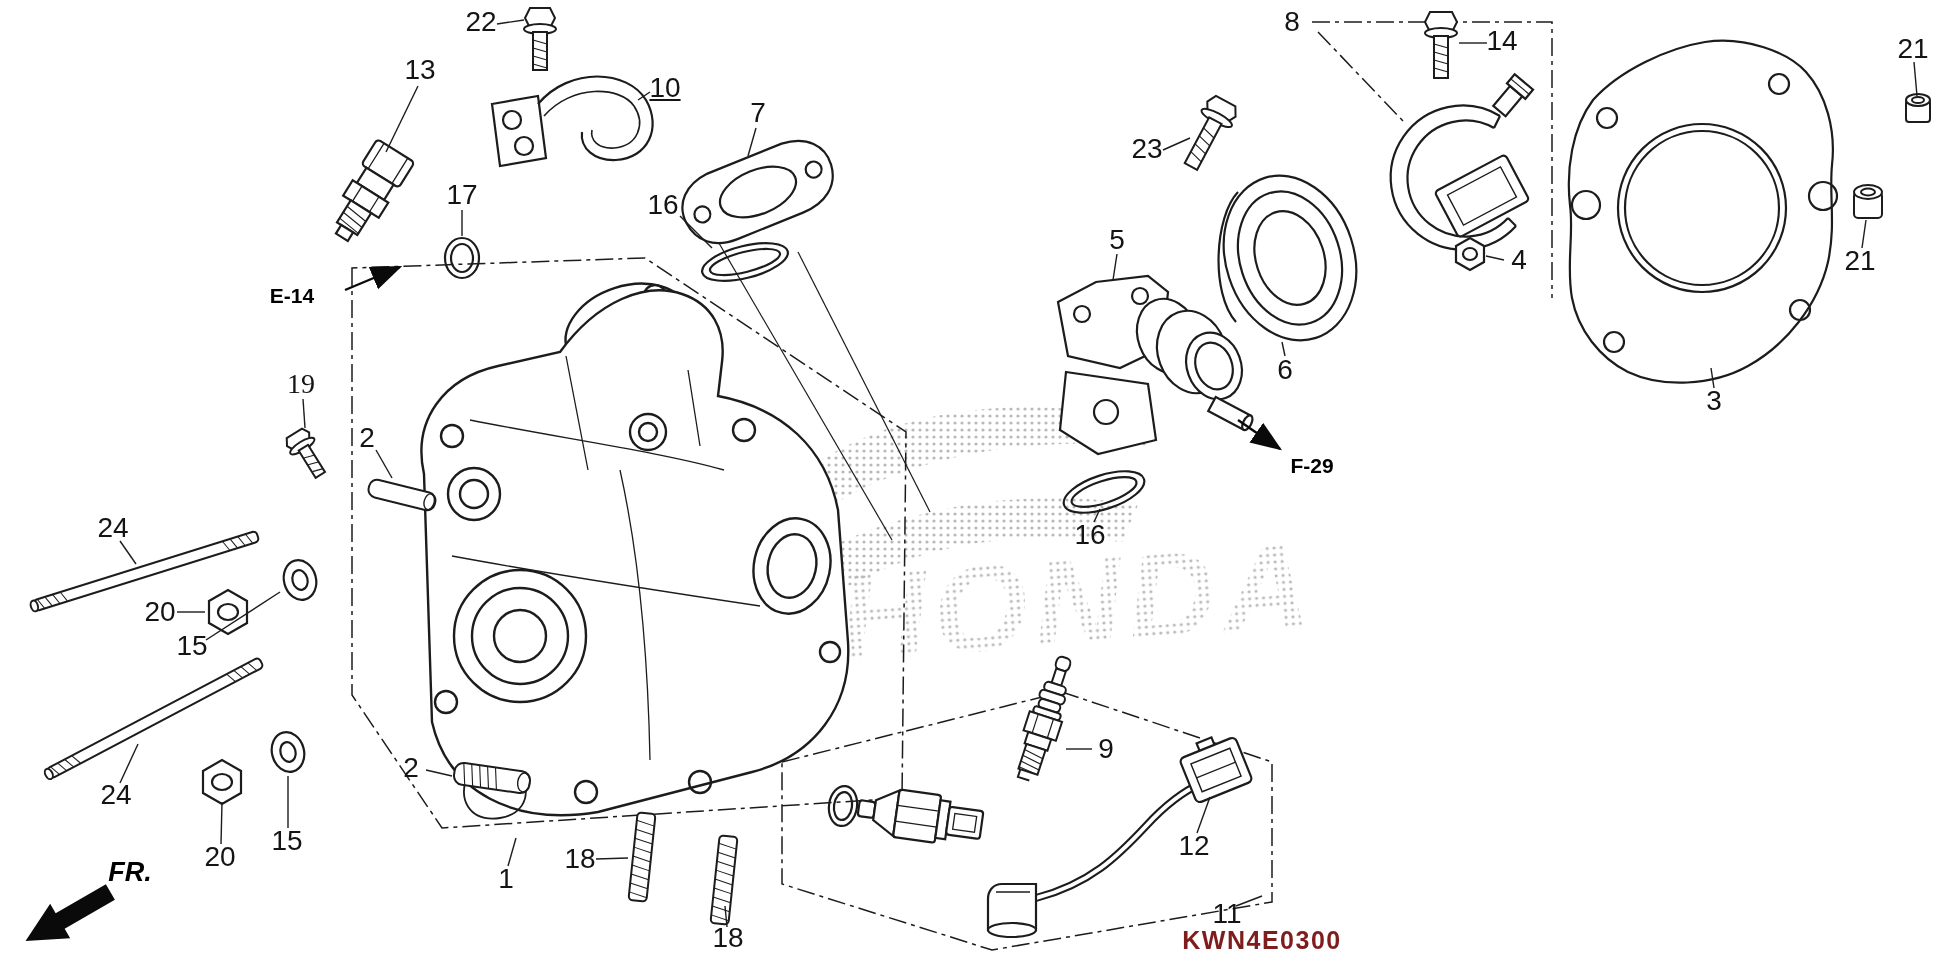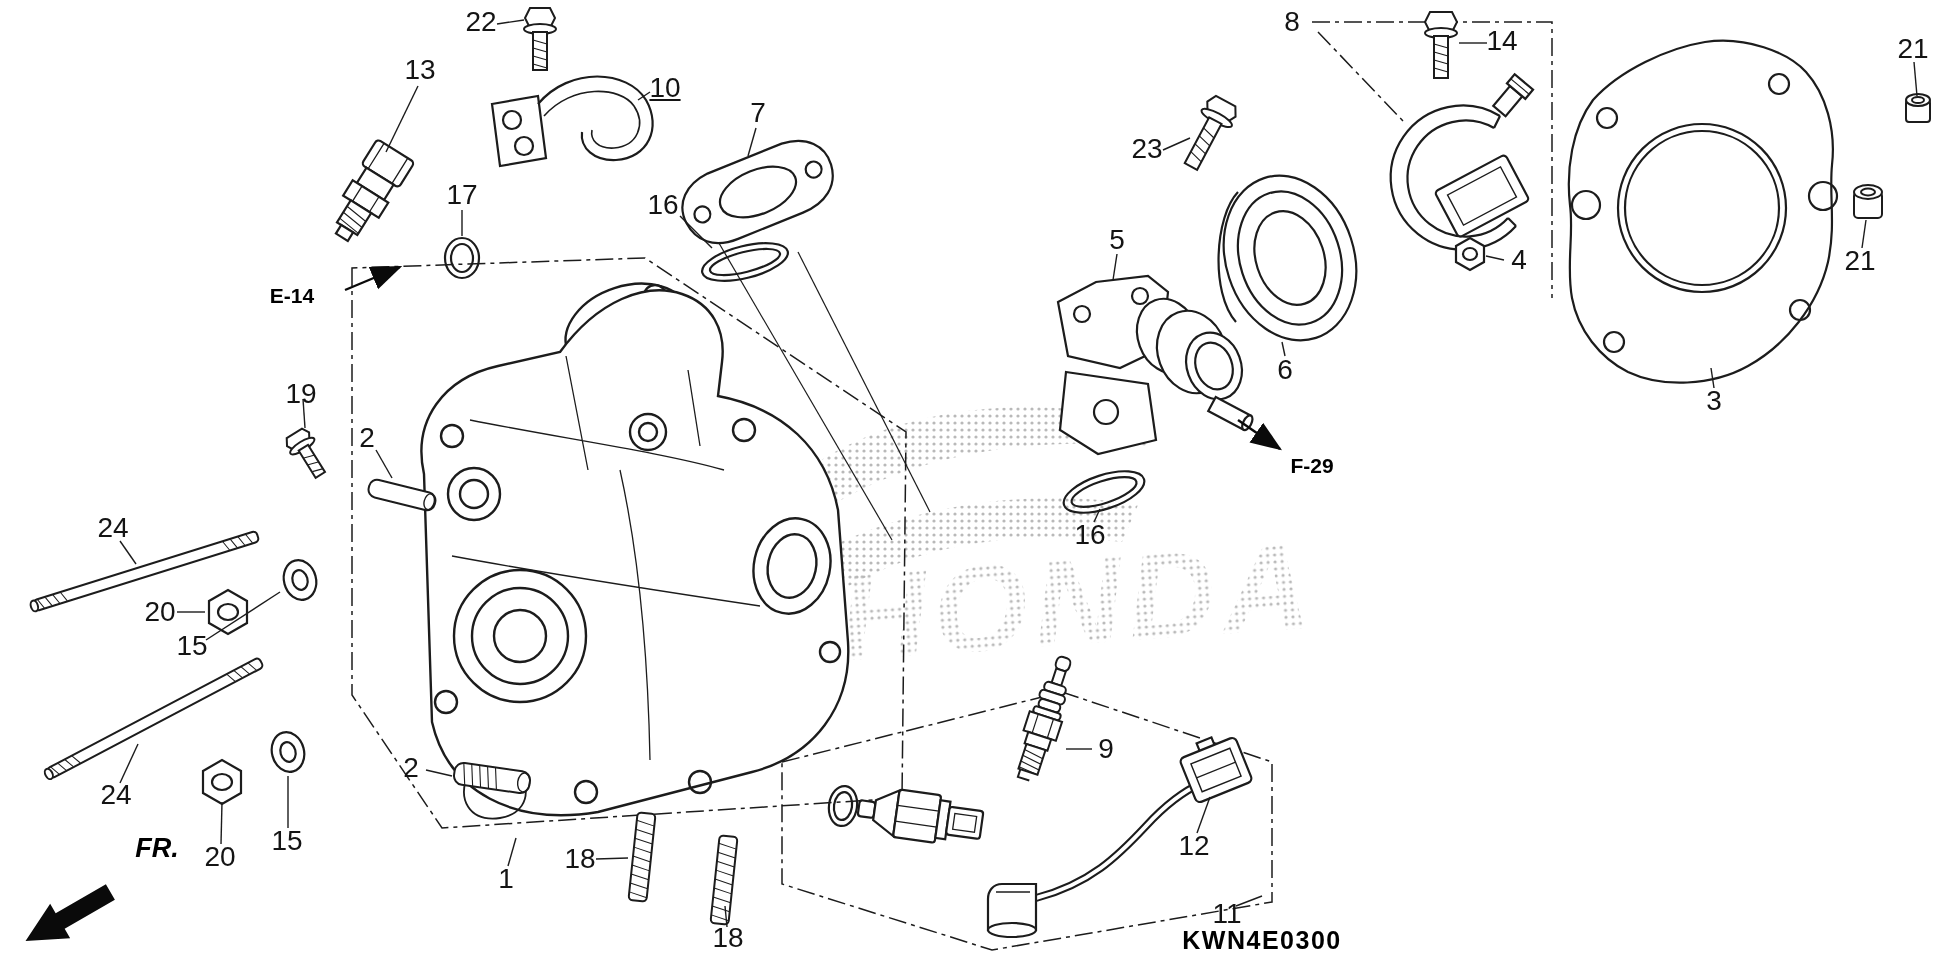--- a/index.html
+++ b/index.html
@@ -17,26 +17,26 @@
     font-family:"Liberation Sans", sans-serif;
   }
   .ref-label {
     position:absolute; transform:translate(-50%,-50%);
     font-weight:700; font-size:21px; color:#000; white-space:nowrap;
     font-family:"Liberation Sans", sans-serif;
   }
   .fr-label { font-size:27px; font-style:italic; }
   .diagram-code {
     position:absolute; transform:translate(-50%,-50%);
-    font-weight:700; font-size:25px; letter-spacing:1.5px; color:#000000;
+    font-weight:700; font-size:25px; letter-spacing:1.5px; color:#7f1d1d;
     font-family:"Liberation Sans", sans-serif;
   }
   #ref-e14 { left:292px; top:296px; }
   #ref-f29 { left:1312px; top:466px;text-align:center; }
-  #ref-fr  { left:130px;  top:848px;margin-left:27px; }
+  #ref-fr  { left:130px;  top:872px; }
   #code    { left:1262px; top:940px; }
 </style>
 </head>
 <body>
 
 <div id="stage">
 
   <svg id="art" width="1934" height="956" viewBox="0 0 1934 956">
     <defs>
       <pattern id="halftone" width="7" height="7" patternUnits="userSpaceOnUse">
@@ -373,21 +373,21 @@
       <span class="callout" style="left: 1502px; top: 41px;">14</span>
       <span class="callout" style="left: 1147px; top: 149px; text-align: center;">23</span>
       <span class="callout" style="left: 663px; top: 205px;">16</span>
       <span class="callout" style="left: 462px; top: 195px;">17</span>
       <span class="callout" style="left: 1117px; top: 240px;">5</span>
       <span class="callout" style="left: 1519px; top: 260px;">4</span>
       <span class="callout" style="left: 1913px; top: 49px;">21</span>
       <span class="callout" style="left: 1860px; top: 261px;">21</span>
       <span class="callout" style="left: 1285px; top: 370px;">6</span>
       <span class="callout" style="left: 1714px; top: 401px;">3</span>
-      <span class="callout" style="left: 301px; top: 394px;">19</span>
+      <span class="callout" style="left: 301px; top: 384px; font-family: Liberation Serif, serif;">19</span>
       <span class="callout" style="left: 367px; top: 438px;">2</span>
       <span class="callout" style="left: 1090px; top: 535px;">16</span>
       <span class="callout" style="left: 113px; top: 528px;">24</span>
       <span class="callout" style="left: 160px; top: 612px;">20</span>
       <span class="callout" style="left: 192px; top: 646px;">15</span>
       <span class="callout" style="left: 1106px; top: 749px;">9</span>
       <span class="callout" style="left: 411px; top: 768px;">2</span>
       <span class="callout" style="left: 116px; top: 795px;">24</span>
       <span class="callout" style="left: 220px; top: 857px;">20</span>
       <span class="callout" style="left: 287px; top: 841px;">15</span>

